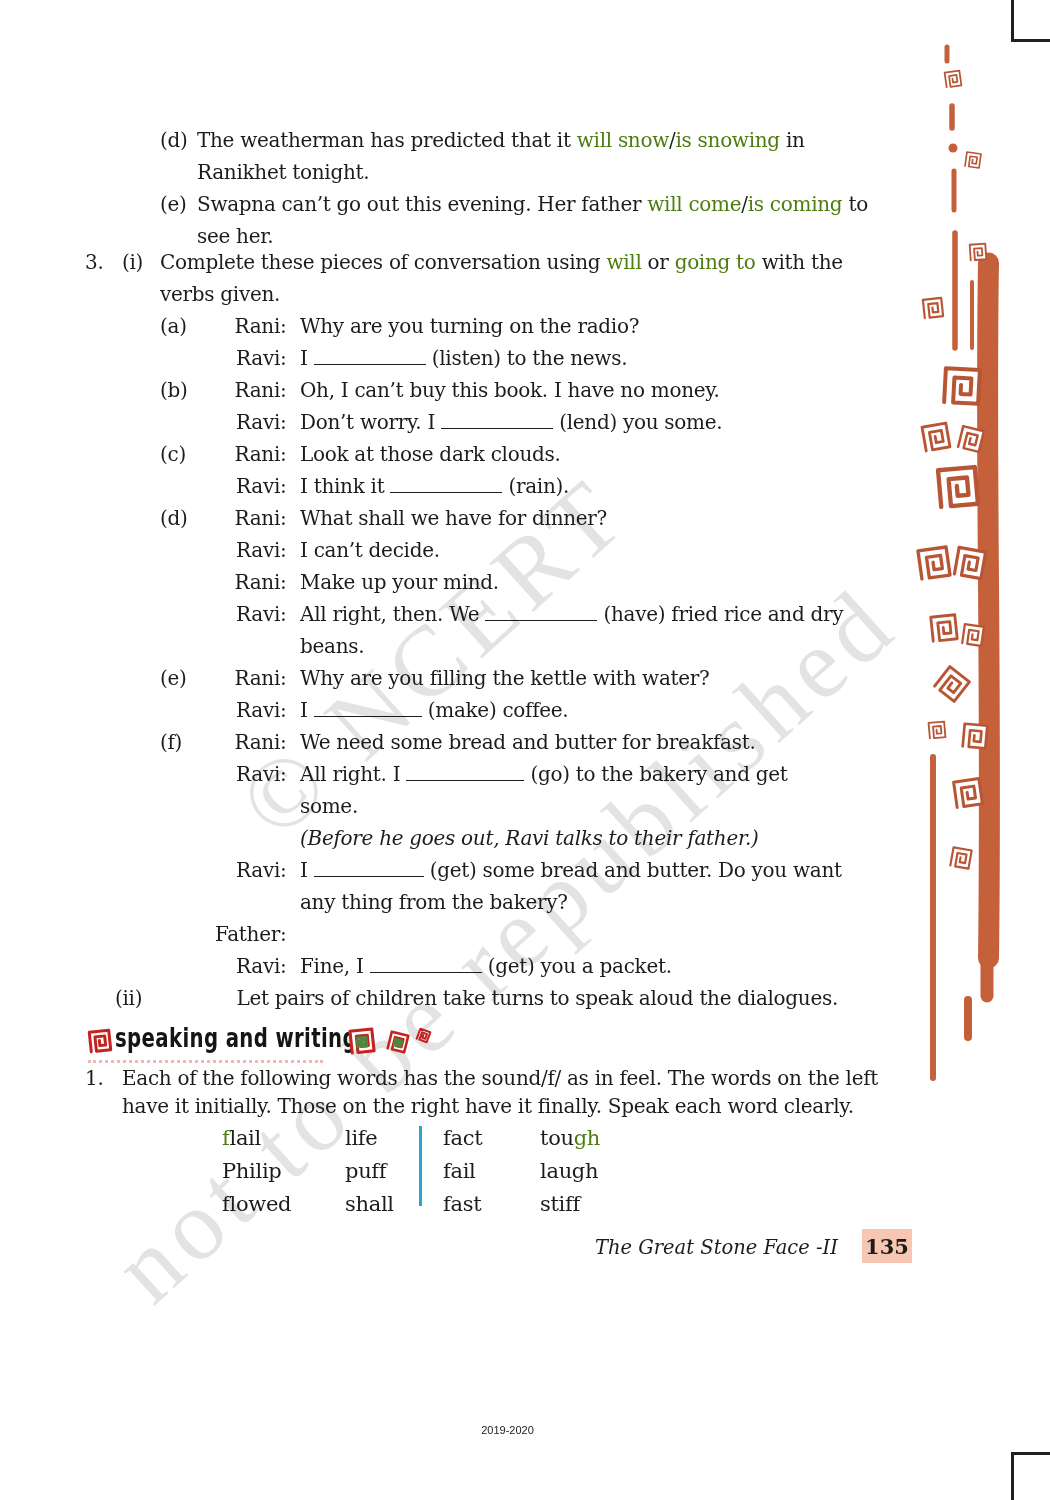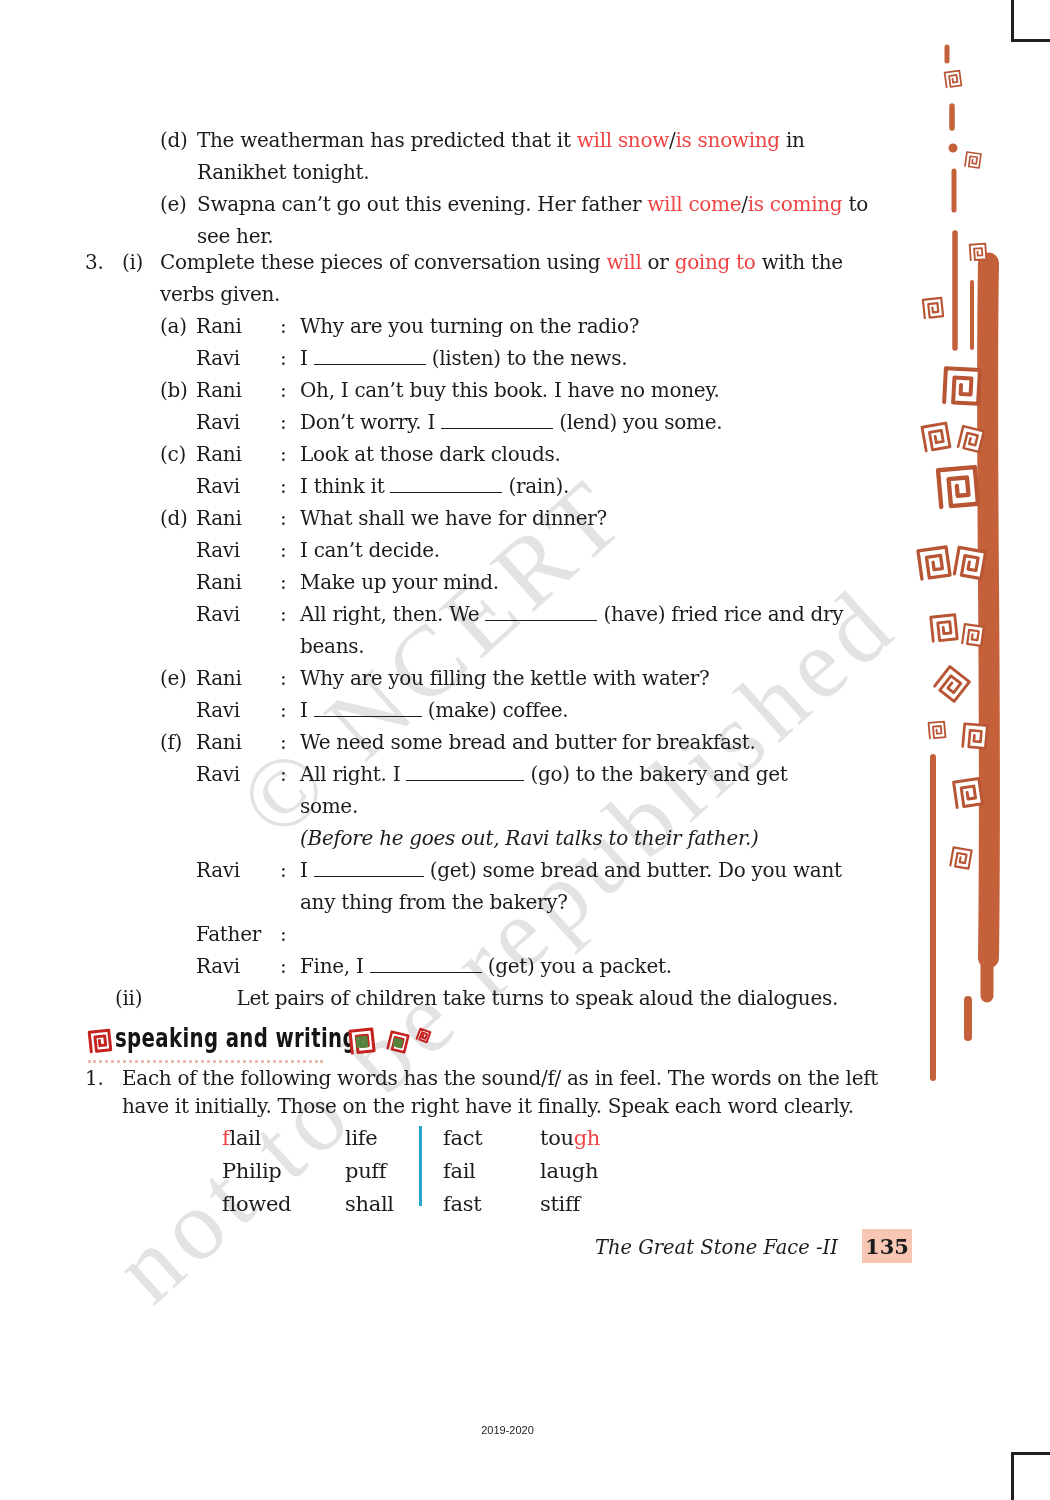--- a/index.html
+++ b/index.html
@@ -1,40 +1,40 @@
 <!DOCTYPE html>
 <html><head>
 <meta charset="utf-8">
 <style>
   html,body{margin:0;padding:0;background:#e8e8e8;}
   .page{position:relative;width:1050px;height:1500px;background:#ffffff;margin:0 auto;
         font-family:"DejaVu Serif","Liberation Serif",serif;color:#1c1c1c;overflow:hidden;
         letter-spacing:-0.3px;}
-  .accent{color:#ef4444;}
+  .accent{color:#4d7c0f;}
   .it{font-style:italic;}
   .blank{display:inline-block;height:0.72em;border-bottom:1.7px solid #1c1c1c;}
   
   .wm{position:absolute;font-family:"Liberation Serif","DejaVu Serif",serif;
       color:rgba(40,40,40,0.13);white-space:nowrap;font-size:100px;letter-spacing:8px;
       transform-origin:0 50%;transform:rotate(-42deg);}
   
   .intro{position:absolute;left:160px;top:124px;width:730px;font-size:20px;line-height:32px;}
   .irow{display:flex;align-items:flex-start;}
   .ilbl{width:37px;flex:none;}
   .itxt{width:690px;}
   
   .ex{position:absolute;left:85px;top:246px;font-size:20px;line-height:32px;}
   .ex-head{display:flex;align-items:flex-start;}
   .ex-num{width:37px;flex:none;}
   .ex-rom{width:38px;flex:none;}
   .ex-ins{width:730px;}
   .dlgs{margin-left:75px;}
   .drow{display:flex;align-items:flex-start;}
   .dlg-label{width:36px;flex:none;}
-  .dlg-speaker{width:84px;flex:none;}
+  .dlg-speaker{width:84px;flex:none;text-align:right;}
   .dlg-colon{width:20px;flex:none;}
   .dlg-text{width:585px;}
   .part2{display:flex;margin-left:30px;align-items:flex-start;}
   .rom2{width:43px;flex:none;}
   .part2-text{width:680px;text-align:right;}
   
   .sec{position:absolute;left:85px;top:1020px;width:440px;height:46px;}
   .sec-title{position:absolute;left:30px;top:2px;font-family:"DejaVu Sans","Liberation Sans",sans-serif;
              font-weight:bold;font-size:27px;color:#151515;white-space:nowrap;
              transform:scaleX(0.73);transform-origin:0 0;letter-spacing:0.5px;}

